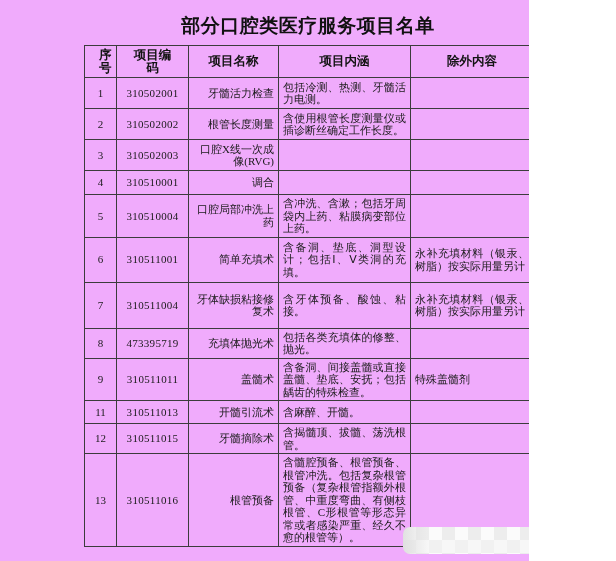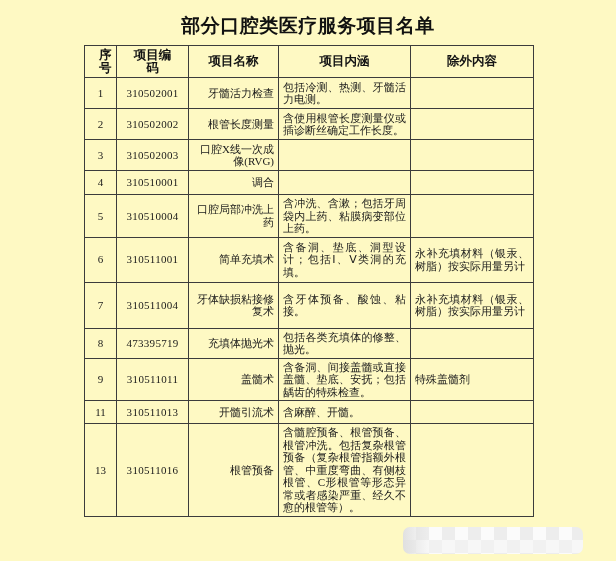--- a/index.html
+++ b/index.html
@@ -3,23 +3,23 @@
 <meta charset="utf-8">
 <style>
   html, body {
     margin: 0;
     padding: 0;
     background: #ffffff;
     font-family: "Liberation Serif", serif;
   }
   .page {
     position: relative;
-    width: 616px;
+    width: 529px;
     height: 561px;
-    background: #fef9c3;
+    background: #f0abfc;
     overflow: hidden;
     color: #1a1a1a;
   }
   .doc-title {
     position: absolute;
     top: 13px;
     left: 0;
     width: 616px;
     text-align: center;
     font-size: 19px;
@@ -184,20 +184,27 @@
           <td class="col-excluded">特殊盖髓剂</td>
         </tr>
         <tr>
           <td class="col-no">11</td>
           <td class="col-code">310511013</td>
           <td class="col-name">开髓引流术</td>
           <td class="col-content">含麻醉、开髓。</td>
           <td class="col-excluded"></td>
         </tr>
         <tr>
+          <td class="col-no">12</td>
+          <td class="col-code">310511015</td>
+          <td class="col-name">牙髓摘除术</td>
+          <td class="col-content">含揭髓顶、拔髓、荡洗根管。</td>
+          <td class="col-excluded"></td>
+        </tr>
+        <tr>
           <td class="col-no">13</td>
           <td class="col-code">310511016</td>
           <td class="col-name">根管预备</td>
           <td class="col-content">含髓腔预备、根管预备、根管冲洗。包括复杂根管预备（复杂根管指额外根管、中重度弯曲、有侧枝根管、C形根管等形态异常或者感染严重、经久不愈的根管等）。</td>
           <td class="col-excluded"></td>
         </tr>
       </tbody>
   </table>
 
   <div class="mosaic"></div>

